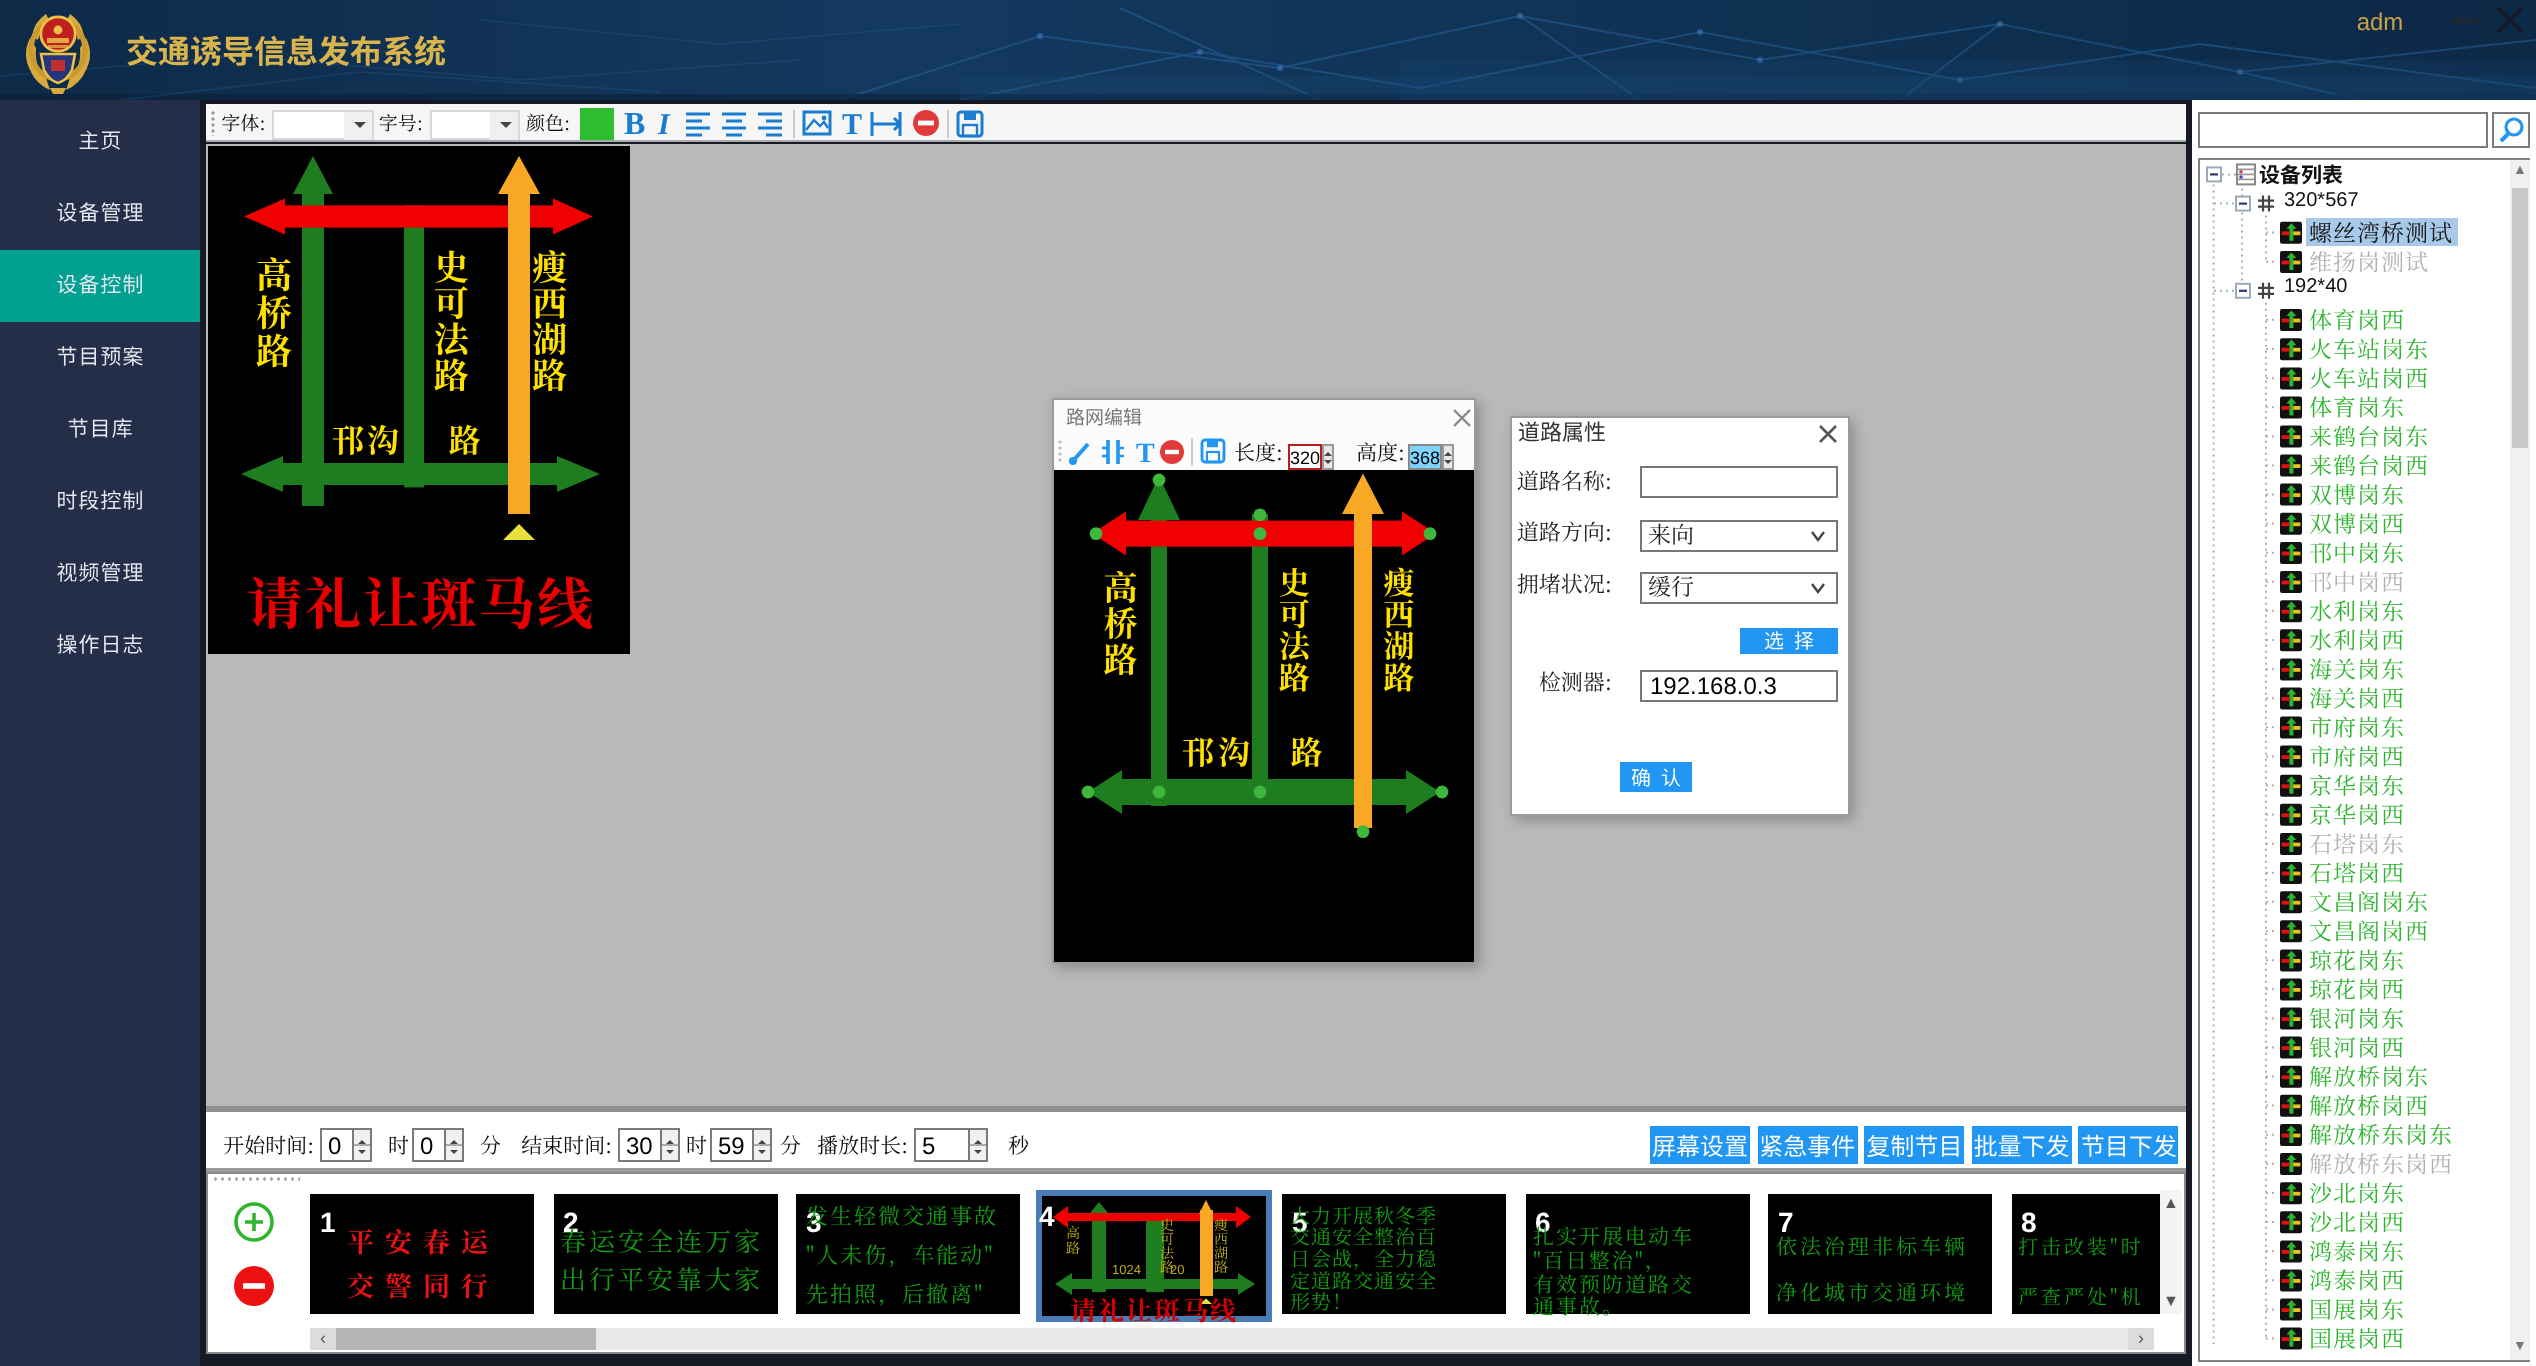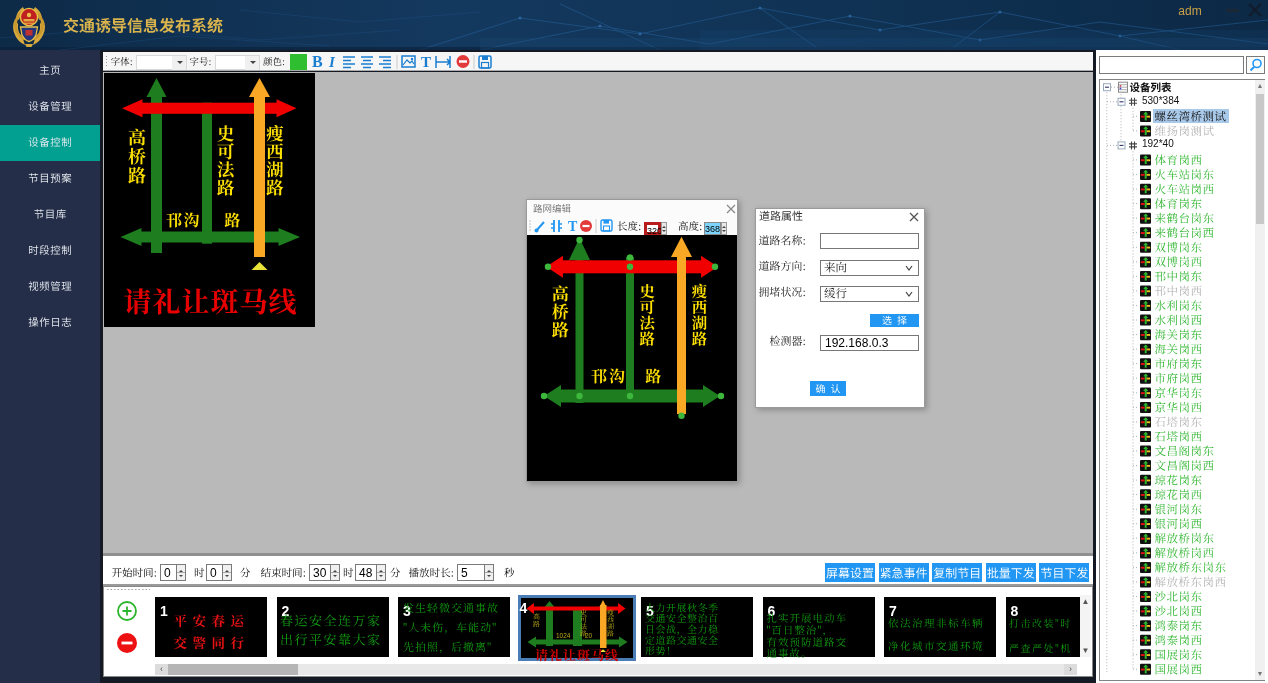--- a/index.html
+++ b/index.html
@@ -135,21 +135,21 @@
         <path d="M23 7 h3 M34 7 h-3 M23 11 h3 M34 11 h-3" stroke-width="1.3"></path>
       </g>
 <text x="40" y="14" font-family="Liberation Serif" font-size="14" font-weight="bold" fill="#2196f3">T</text>
 <circle cx="58" cy="9" r="6" fill="#e23a3a"></circle>
       <rect x="54.5" y="7.9" width="7" height="2.2" fill="#fff"></rect>
 <path d="M68 2 v14" stroke="#ccc" stroke-width="1"></path>
 <rect x="73" y="3" width="11" height="11" rx="1.5" fill="none" stroke="#2196f3" stroke-width="1.4"></rect>
 <rect x="75.5" y="3" width="5.5" height="3.6" fill="#2196f3"></rect>
 <rect x="75.5" y="9" width="6" height="5" fill="none" stroke="#2196f3" stroke-width="1.1"></rect>
     </svg>
-    <div class="abs" style="left:644px;top:222px;width:17px;height:13px;background:#fff;border:3px solid #b91c1c;font-size:9px;text-align:center;line-height:12px">320</div>
+    <div class="abs" style="left:644px;top:222px;width:17px;height:13px;background:#fff;border:1px solid #b91c1c;font-size:9px;text-align:center;line-height:12px">320</div>
     <div class="abs" style="left:704px;top:222px;width:17px;height:13px;background:#7dd3fc;border:1px solid #888;font-size:9px;text-align:center;line-height:12px">368</div>
     <div class="abs" style="left:661px;top:222px;width:6px;height:13px;background:#e8e8e8;border:1px solid #999">
       <div style="width:0;height:0;border:2px solid transparent;border-bottom-color:#444;margin:1px auto 2px"></div>
       <div style="width:0;height:0;border:2px solid transparent;border-top-color:#444;margin:0 auto"></div>
     </div>
     <div class="abs" style="left:721px;top:222px;width:6px;height:13px;background:#e8e8e8;border:1px solid #999">
       <div style="width:0;height:0;border:2px solid transparent;border-bottom-color:#444;margin:1px auto 2px"></div>
       <div style="width:0;height:0;border:2px solid transparent;border-top-color:#444;margin:0 auto"></div>
     </div>
     <div class="abs" style="left:527px;top:235px;width:210px;height:246px;background:#000"><svg width="210" height="246" viewBox="0 0 210 246">
@@ -221,21 +221,21 @@
     </div>
     <div class="abs" style="left:309px;top:564px;width:22px;height:17px;background:#fff;border:1px solid #7a7a7a;font-size:12px;line-height:16px;padding-left:3px">30</div>
     <div class="abs" style="left:331px;top:564px;width:9px;height:17px;border:1px solid #7a7a7a;border-left:0;background:#f0f0f0">
       <div style="height:8px;border-bottom:1px solid #aaa;position:relative">
         <div style="position:absolute;left:1.5px;top:2.5px;width:0;height:0;border:2.5px solid transparent;border-bottom-color:#444"></div>
       </div>
       <div style="position:relative">
         <div style="position:absolute;left:1.5px;top:2px;width:0;height:0;border:2.5px solid transparent;border-top-color:#444"></div>
       </div>
     </div>
-    <div class="abs" style="left:355px;top:564px;width:22px;height:17px;background:#fff;border:1px solid #7a7a7a;font-size:12px;line-height:16px;padding-left:3px">48</div>
+    <div class="abs" style="left:355px;top:564px;width:22px;height:17px;background:#fff;border:1px solid #7a7a7a;font-size:12px;line-height:16px;padding-left:3px">59</div>
     <div class="abs" style="left:377px;top:564px;width:9px;height:17px;border:1px solid #7a7a7a;border-left:0;background:#f0f0f0">
       <div style="height:8px;border-bottom:1px solid #aaa;position:relative">
         <div style="position:absolute;left:1.5px;top:2.5px;width:0;height:0;border:2.5px solid transparent;border-bottom-color:#444"></div>
       </div>
       <div style="position:relative">
         <div style="position:absolute;left:1.5px;top:2px;width:0;height:0;border:2.5px solid transparent;border-top-color:#444"></div>
       </div>
     </div>
     <div class="abs" style="left:457px;top:564px;width:28px;height:17px;background:#fff;border:1px solid #7a7a7a;font-size:12px;line-height:16px;padding-left:3px">5</div>
     <div class="abs" style="left:485px;top:564px;width:9px;height:17px;border:1px solid #7a7a7a;border-left:0;background:#f0f0f0">
@@ -309,21 +309,21 @@
     <div class="abs" style="left:1246px;top:56px;width:19px;height:18px;background:#fdfdfd;border:1px solid #7a7a7a"></div>
     <svg class="abs" style="left:1249px;top:58px" width="14" height="14" viewBox="0 0 14 14">
 <circle cx="8" cy="5.5" r="4" fill="none" stroke="#2196f3" stroke-width="1.6"></circle>
 <path d="M5 9 L1.5 12.5" stroke="#2196f3" stroke-width="2"></path>
     </svg>
     <div class="abs" style="left:1099px;top:79px;width:166px;height:602px;background:#fff;border:1px solid #828282"></div>
     <div class="abs" style="left:1255px;top:80px;width:10px;height:600px;background:#f0f0f0"></div>
     <div class="abs" style="left:1255px;top:80px;width:10px;height:12px;color:#777;font-size:7px;text-align:center;line-height:12px">▲</div>
     <div class="abs" style="left:1255px;top:668px;width:10px;height:12px;color:#777;font-size:7px;text-align:center;line-height:12px">▼</div>
     <div class="abs" style="left:1256px;top:94px;width:8px;height:130px;background:#c8c8c8"></div>
-    <div class="abs" style="left:1142px;top:94.75px;width:50px;height:14px;font-size:10px;color:#111">530*384</div>
+    <div class="abs" style="left:1142px;top:94.75px;width:50px;height:14px;font-size:10px;color:#111">320*567</div>
     <div class="abs" style="left:1153px;top:109.30000000000001px;width:76px;height:14px;background:#a8c9ea"></div>
     <div class="abs" style="left:1142px;top:138.4px;width:50px;height:14px;font-size:10px;color:#111">192*40</div>
     <svg class="abs" style="left:0;top:0;z-index:50;pointer-events:none" width="1268" height="683">
       <g fill="#d9b44d">
         <use href="#gsansb4ea4" transform="translate(63.0 31.5) scale(0.016000 -0.016000)"></use>
         <use href="#gsansb901a" transform="translate(79.0 31.5) scale(0.016000 -0.016000)"></use>
         <use href="#gsansb8bf1" transform="translate(95.0 31.5) scale(0.016000 -0.016000)"></use>
         <use href="#gsansb5bfc" transform="translate(111.0 31.5) scale(0.016000 -0.016000)"></use>
         <use href="#gsansb4fe1" transform="translate(127.0 31.5) scale(0.016000 -0.016000)"></use>
         <use href="#gsansb606f" transform="translate(143.0 31.5) scale(0.016000 -0.016000)"></use>

